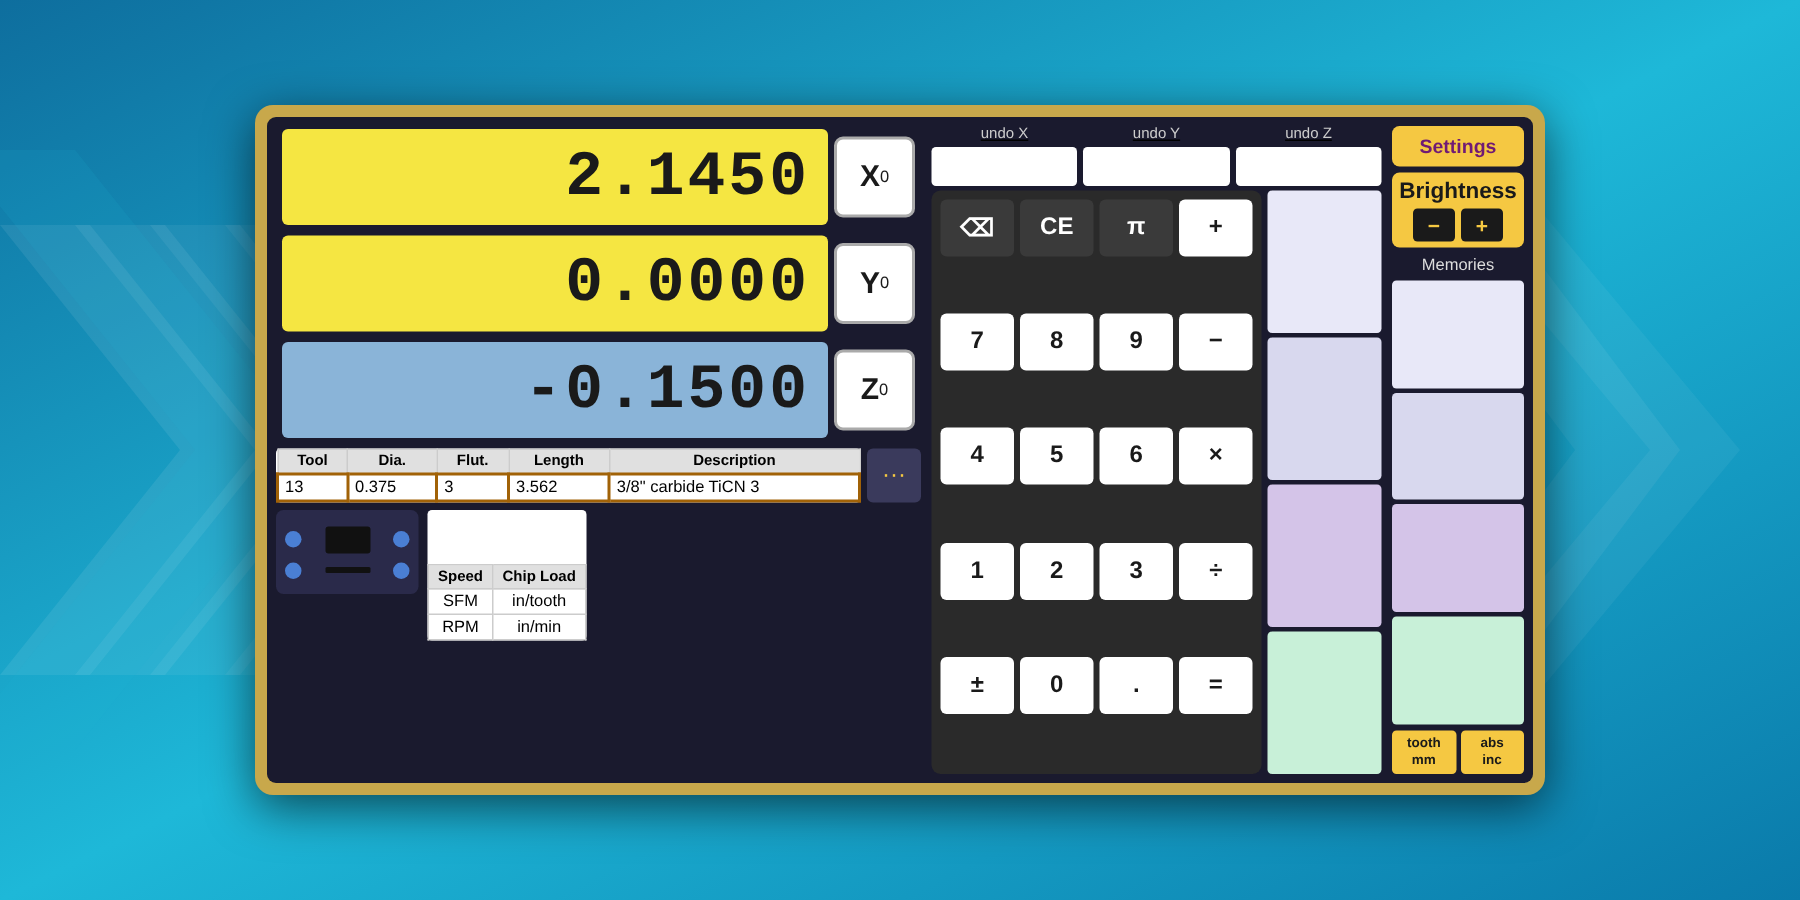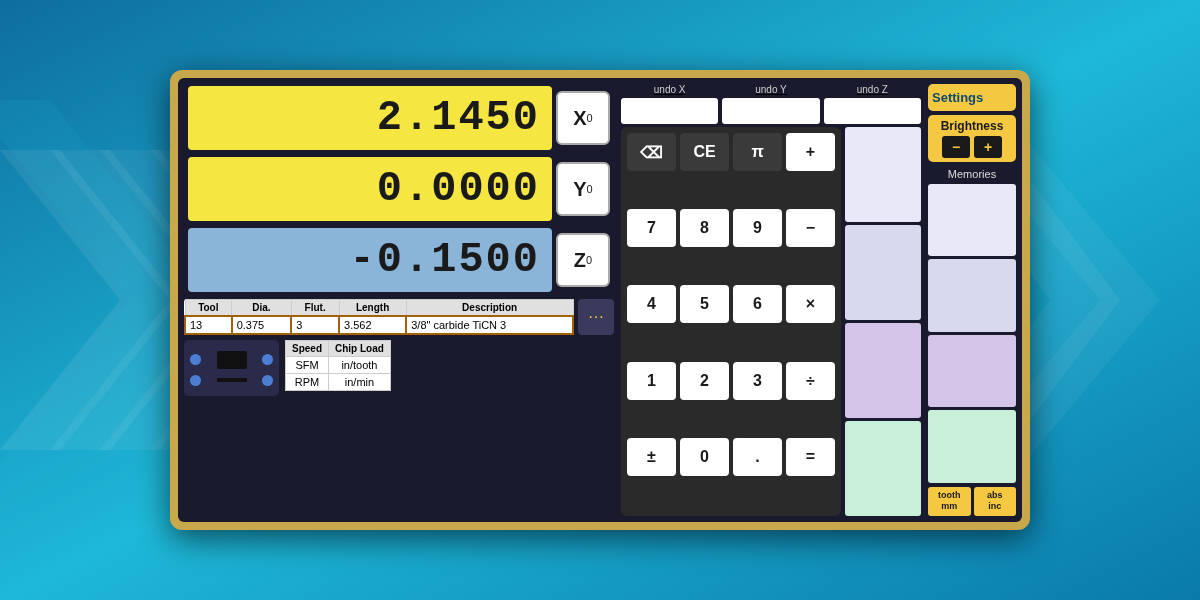--- a/index.html
+++ b/index.html
@@ -135,58 +135,59 @@
     }
 
     .speed-table {
       background: white;
       border-radius: 3px;
     }
 
     .speed-table table {
       width: 100%;
       border-collapse: collapse;
+      margin-top: 36px;
     }
 
     .speed-table th, .speed-table td {
       border: 1px solid #ccc;
       padding: 2px 6px;
       font-size: 11px;
       text-align: center;
     }
 
     .speed-table thead th {
       background: #e0e0e0;
       font-size: 10px;
       font-weight: bold;
     }
 
     .settings-btn {
       background: #f5c842;
-      color: #0c4a6e;
+      color: #701a75;
       font-size: 13px;
       font-weight: bold;
-      text-align: left;
+      text-align: center;
       padding: 6px 4px;
       border-radius: 5px;
       cursor: pointer;
     }
 
     .brightness-section {
       background: #f5c842;
       border-radius: 5px;
       padding: 4px;
       display: flex;
       flex-direction: column;
       align-items: center;
       gap: 3px;
     }
 
     .brightness-label {
-      font-size: 12px;
+      font-size: 15px;
       font-weight: bold;
       color: #1a1a1a;
     }
 
     .brightness-btns {
       display: flex;
       gap: 4px;
     }
 
     .brightness-btn {

